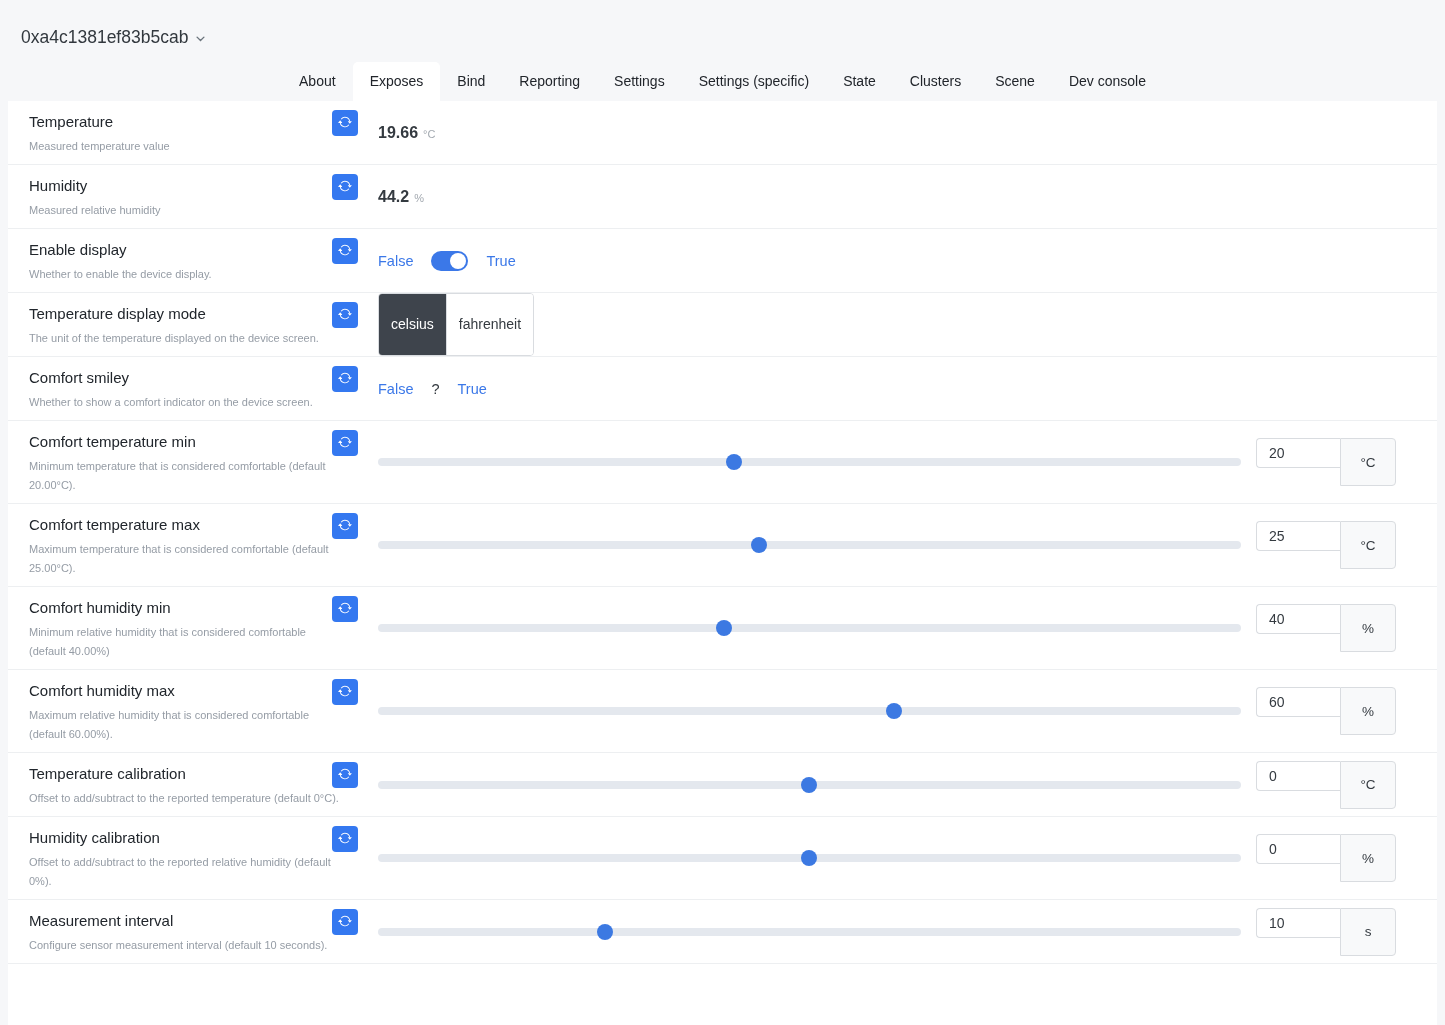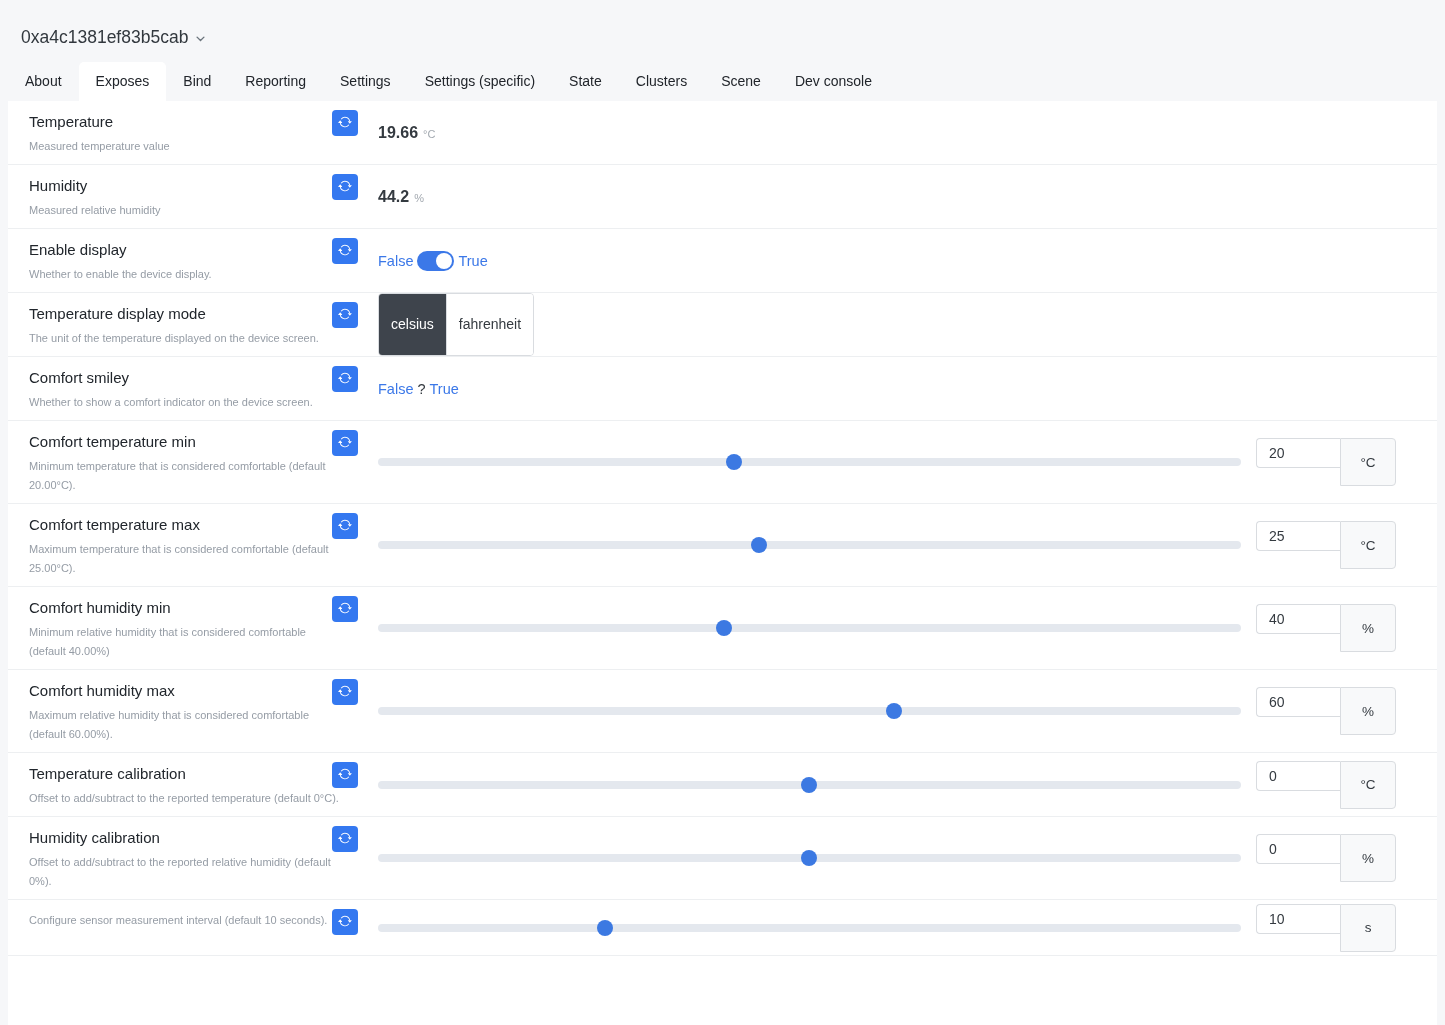--- a/index.html
+++ b/index.html
@@ -1,35 +1,35 @@
 <!DOCTYPE html>
 <html><head>
 <meta charset="utf-8">
 <style>
   * { margin:0; padding:0; box-sizing:border-box; }
   html,body { width:1445px; height:1025px; background:#f6f7f9; font-family:"Liberation Sans", sans-serif; overflow:hidden; }
   .page-header { padding:27px 0 0 21px; display:flex; align-items:center; gap:7px; }
   .device-name { font-size:17.5px; font-weight:500; color:#32383e; }
   .caret { margin-top:3px; }
-  .tabbar { display:flex; margin:14px 8px 0 8px; align-items:flex-end; }
+  .tabbar { display:flex; margin:14px 8px 0 8px; align-items:flex-end;justify-content:center; }
   .tab { font-size:14px; color:#21252b; padding:11px 17px 12px 17px; cursor:pointer; border-radius:5px 5px 0 0; }
   .tab.active { background:#ffffff; }
   .card { background:#ffffff; margin:0 8px; min-height:930px; }
   .exp-row { display:flex; border-bottom:1px solid #edeff1; padding-left:21px; }
   .row-info { width:303px; flex-shrink:0; padding-top:11px; padding-bottom:8px; }
   .row-title { font-size:15px; font-weight:500; color:#21262c; margin-bottom:5px; line-height:20px; }
   .row-desc { font-size:11px; color:#959ca5; line-height:19px; width:312px; }
   .refresh-col { width:46px; flex-shrink:0; padding-top:9px; }
   .refresh-btn { width:26px; height:26px; border:none; border-radius:4px; background:#3478f0; display:flex; align-items:center; justify-content:center; cursor:pointer; }
   .control-col { flex:1; display:flex; align-items:center; padding-right:41px; }
   .value-wrap { display:flex; align-items:baseline; gap:5px; }
   .value-num { font-size:16px; font-weight:700; color:#343a40; }
   .value-unit { font-size:11px; color:#a3a9b0; }
   .link-label { font-size:14.5px; color:#3b78e8; cursor:pointer; }
-  .toggle-wrap { display:flex; align-items:center; gap:4px; }
+  .toggle-wrap { display:flex; align-items:center; gap:18px; }
   .toggle { width:37px; height:20px; border-radius:10px; background:#3b78e8; position:relative; cursor:pointer; }
   .toggle .knob { position:absolute; top:2px; right:2px; width:16px; height:16px; border-radius:50%; background:#ffffff; }
   .question { font-size:14.5px; color:#343a40; }
   .segment { display:flex; border-radius:4px; overflow:hidden; border:1px solid #d9dce0; }
   .seg-opt { font-size:14px; padding:21px 12px; line-height:19px; cursor:pointer; background:#fff; color:#343a40; }
   .seg-opt.selected { background:#3e444c; color:#ffffff; }
   .seg-opt + .seg-opt { border-left:1px solid #d9dce0; }
   .slider-wrap { flex:1; position:relative; height:16px; margin-right:15px; cursor:pointer; }
   .slider-track { position:absolute; top:4px; left:0; right:0; height:8px; border-radius:4px; background:#e4e8ee; }
   .slider-thumb { position:absolute; top:0; width:16px; height:16px; border-radius:50%; background:#3c79e2; transform:translateX(-50%); cursor:grab; }
@@ -319,20 +319,21 @@
         </div>
       <div class="input-group">
           <input class="num-input" value="0" style="">
           <div class="unit-addon">%</div>
         </div>
     </div>
   </div>
 
   <div class="exp-row h56">
     <div class="row-info">
+      <div class="row-title">Measurement interval</div>
       <div class="row-desc">Configure sensor measurement interval (default 10 seconds).</div>
     </div>
     <div class="refresh-col">
         <button class="refresh-btn">
           <span><svg viewBox="0 0 16 16" width="14" height="14" fill="#fff">
               <path d="M11.534 7h3.932a.25.25 0 0 1 .192.41l-1.966 2.36a.25.25 0 0 1-.384 0l-1.966-2.36a.25.25 0 0 1 .192-.41zm-11 2h3.932a.25.25 0 0 0 .192-.41L2.692 6.23a.25.25 0 0 0-.384 0L.342 8.59A.25.25 0 0 0 .534 9z"></path>
               <path d="M8 3c-1.552 0-2.94.707-3.857 1.818a.5.5 0 1 1-.771-.636A6.002 6.002 0 0 1 13.917 7H12.9A5.002 5.002 0 0 0 8 3zM3.1 9a5.002 5.002 0 0 0 8.757 2.182.5.5 0 1 1 .771.636A6.002 6.002 0 0 1 2.083 9H3.1z"></path>
             </svg></span>
         </button>
       </div>

